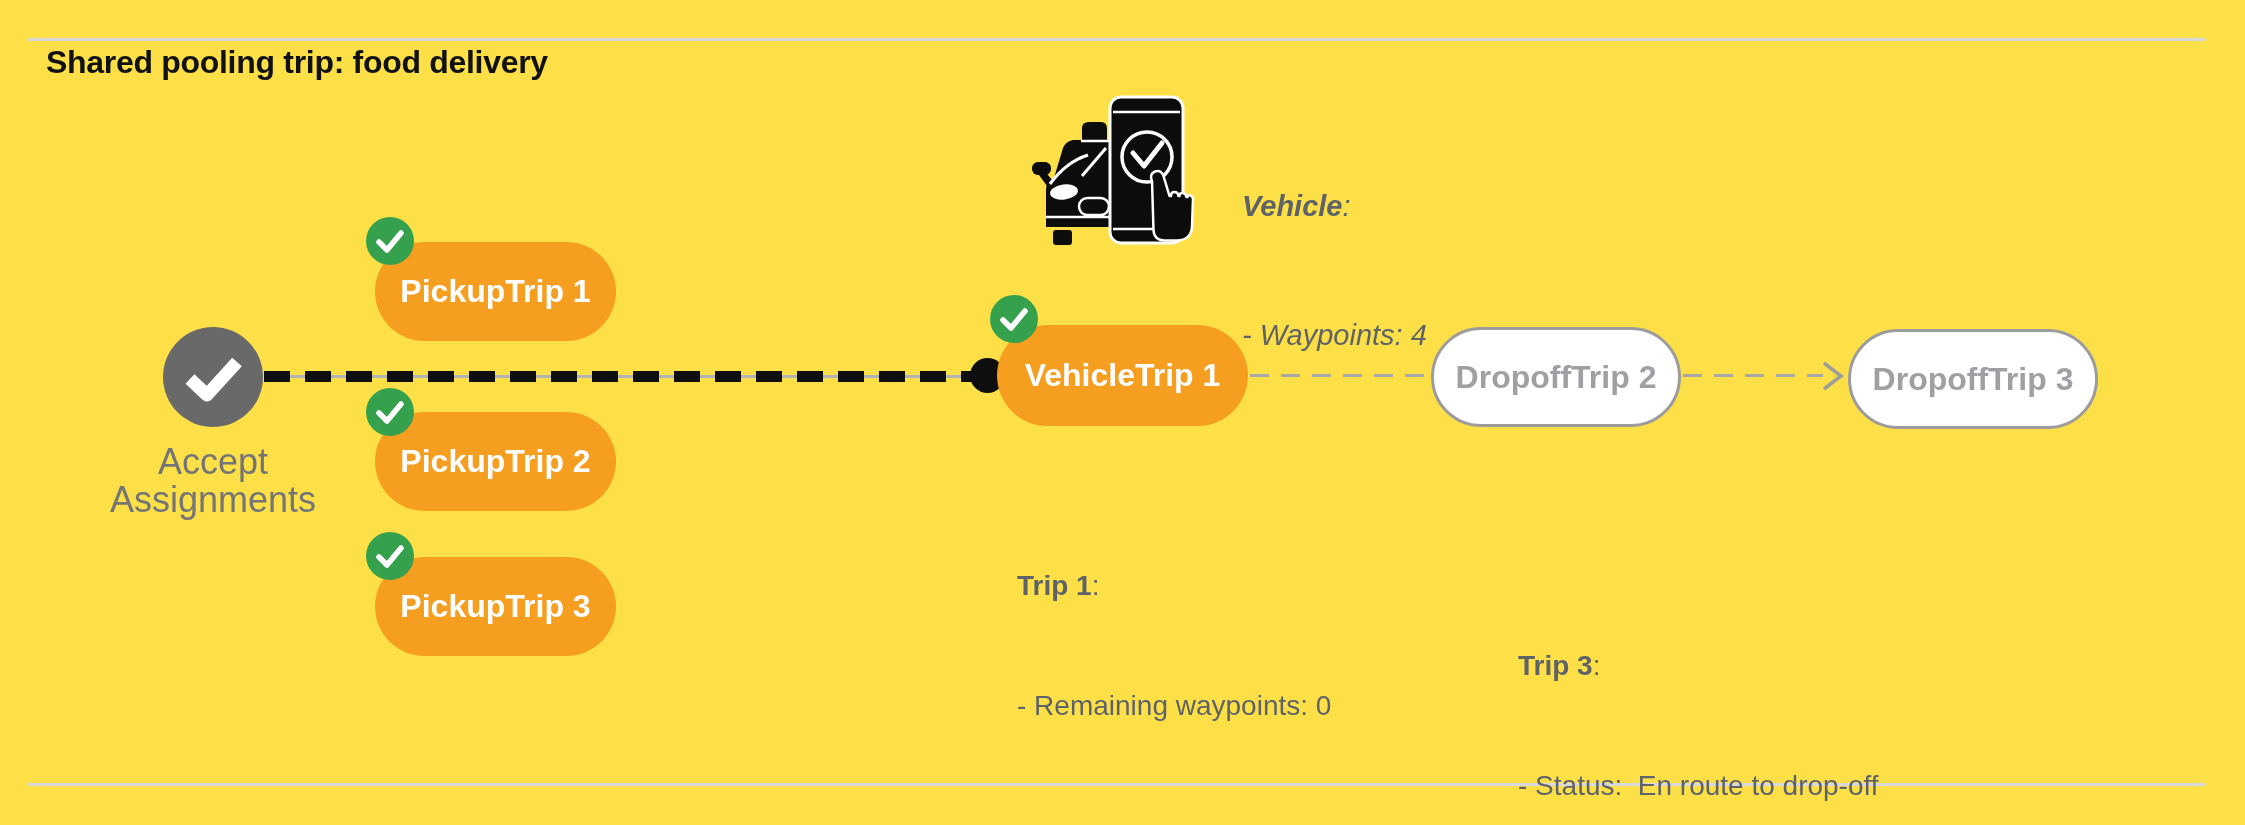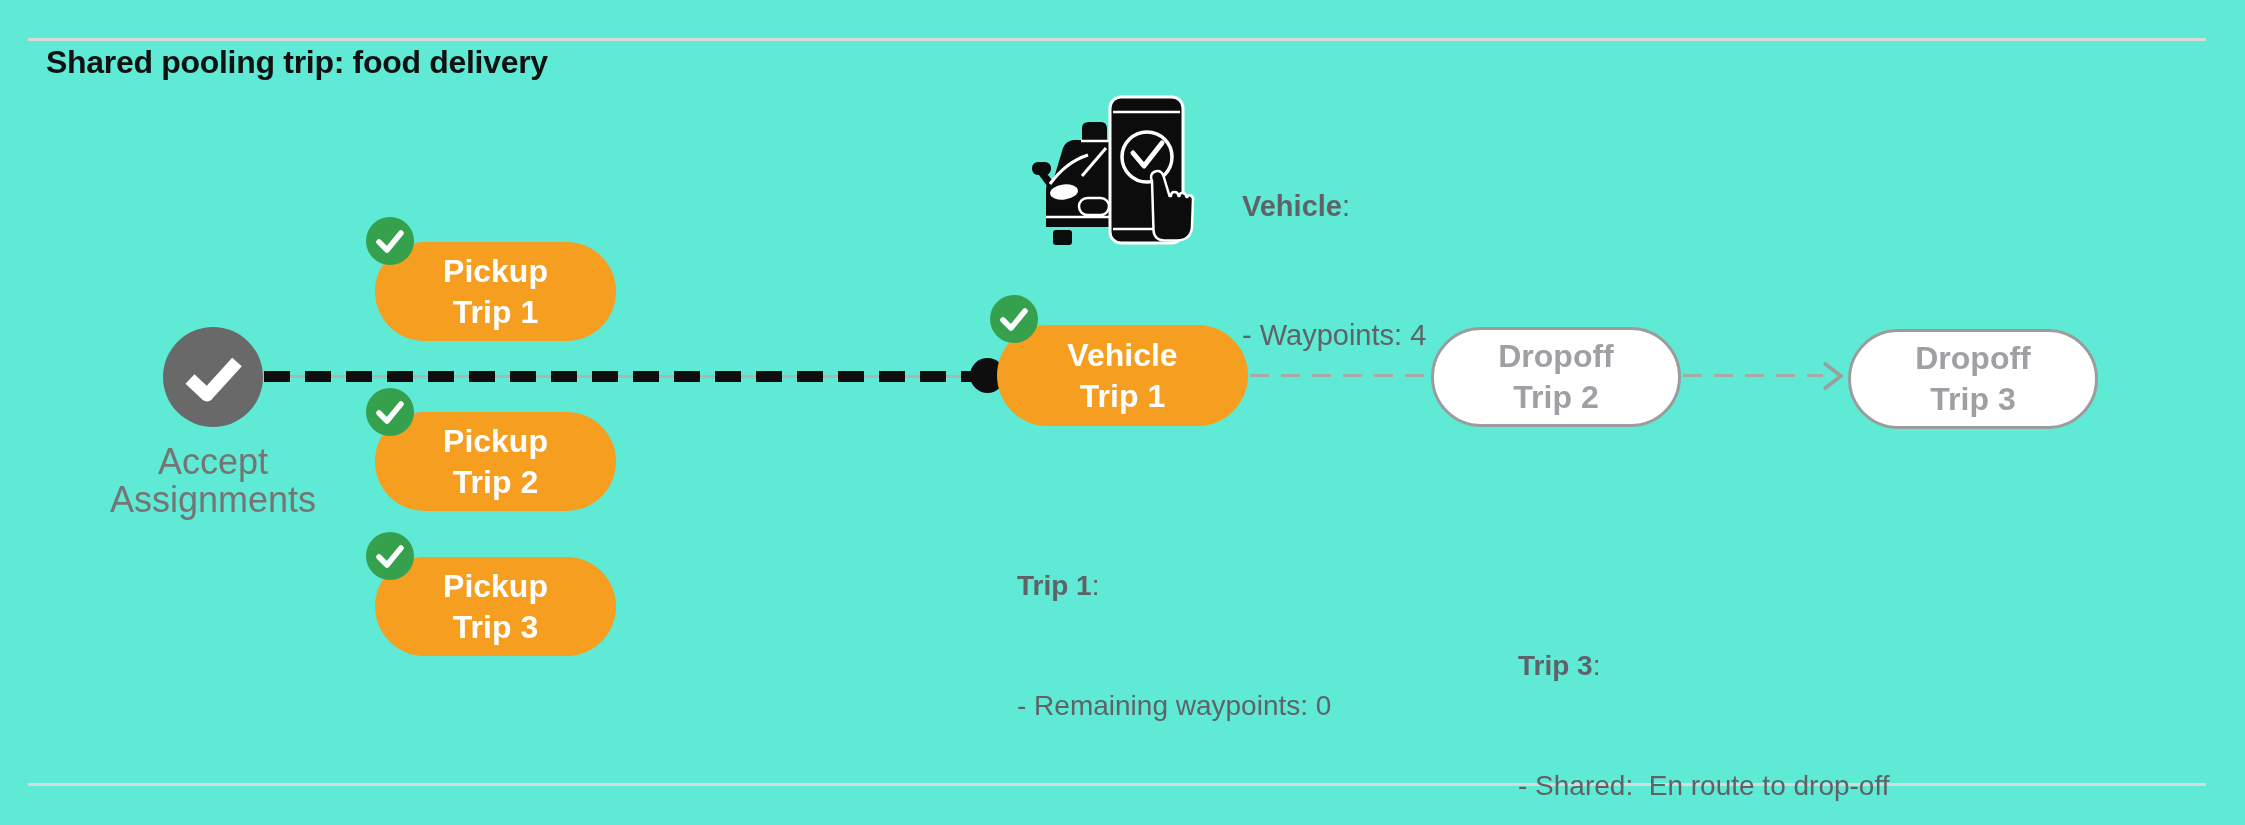--- a/index.html
+++ b/index.html
@@ -1,37 +1,37 @@
 <!DOCTYPE html>
 <html><head>
 <meta charset="utf-8">
 <style>
   html,body{margin:0;padding:0;background:#ffffff;}
   body{font-family:"Liberation Sans", sans-serif;}
-  #canvas{position:relative;width:2245px;height:825px;background:#5eead4;overflow:hidden;}
+  #canvas{position:relative;width:2245px;height:825px;background:#fde047;overflow:hidden;}
 
   .rule{position:absolute;left:28px;width:2178px;height:3px;background:#d9d9d9;}
   .rule.top{top:38px;}
   .rule.bottom{top:783px;}
 
   .title{position:absolute;left:46px;top:44px;font-size:32px;font-weight:bold;color:#111111;letter-spacing:-0.3px;}
 
   .vehicle-icon{position:absolute;left:1026px;top:86px;width:180px;height:166px;}
-  .vehicle-info{position:absolute;left:1242px;top:99px;font-size:29px;line-height:43px;color:#5f6368;white-space:pre-wrap;}
+  .vehicle-info{position:absolute;left:1242px;top:99px;font-size:29px;line-height:43px;color:#5f6368;white-space:pre-wrap;font-style:italic;}
   .vehicle-info .b{font-weight:bold;}
 
   .accept-circle{position:absolute;left:163px;top:327px;width:100px;height:100px;border-radius:50%;background:#696969;display:flex;align-items:center;justify-content:center;}
   .accept-label{position:absolute;left:63px;top:443px;width:300px;text-align:center;font-size:36px;line-height:38px;color:#757575;}
 
   .main-line{position:absolute;left:264px;top:371px;width:724px;height:11px;}
   .main-line .thin{position:absolute;left:0;right:0;top:4px;height:3px;background:#b3b3b3;}
   .main-line .dashes{position:absolute;inset:0;background:repeating-linear-gradient(90deg,#0e0e0e 0 26px,transparent 26px 41px);}
   .dot{position:absolute;left:970px;top:358px;width:35px;height:35px;border-radius:50%;background:#0e0e0e;}
 
-  .pill{position:absolute;box-sizing:border-box;border-radius:60px;display:flex;flex-direction:column;align-items:center;justify-content:center;font-weight:bold;font-size:32px;line-height:41px;text-align:center;}
+  .pill{position:absolute;box-sizing:border-box;border-radius:60px;display:flex;flex-direction:row;align-items:center;justify-content:center;font-weight:bold;font-size:32px;line-height:41px;text-align:center;}
   .pill.orange{background:#f59e20;color:#ffffff;}
   .pill.ghost{background:#ffffff;border:3px solid #9c9c9c;color:#9ea0a3;justify-content:center;}
   .pill.p1{left:375px;top:242px;width:241px;height:99px;}
   .pill.p2{left:375px;top:412px;width:241px;height:99px;}
   .pill.p3{left:375px;top:557px;width:241px;height:99px;}
   .pill.complete{left:997px;top:325px;width:251px;height:101px;}
   .pill.d2{left:1431px;top:327px;width:250px;height:100px;}
   .pill.d3{left:1848px;top:329px;width:250px;height:100px;}
 
   .badge{position:absolute;width:48px;height:48px;}
@@ -156,17 +156,17 @@
   <div class="status-block a">
     <div><span class="b-title">Trip 1</span><span>:</span></div>
     <div>- Remaining waypoints: 0</div>
     
     
     
   </div>
 
   <div class="status-block b">
     <div><span class="b-title">Trip 3</span><span>:</span></div>
-    <div>- Shared:  En route to drop-off</div>
+    <div>- Status:  En route to drop-off</div>
     
   </div>
 
 </div>
 
 </body></html>

